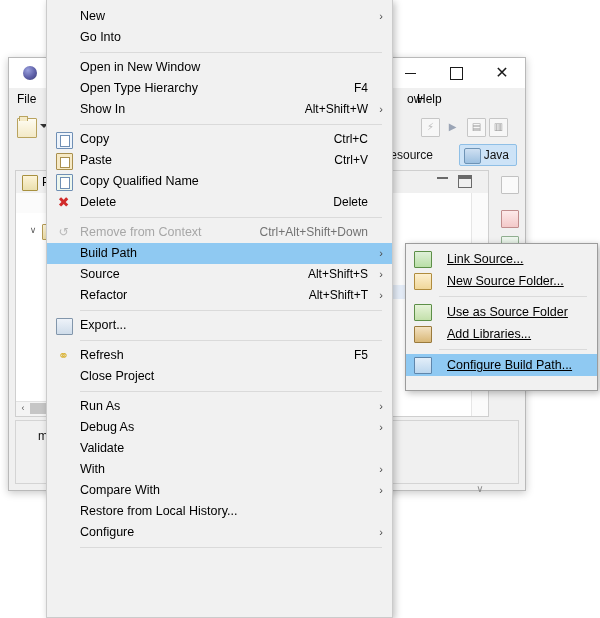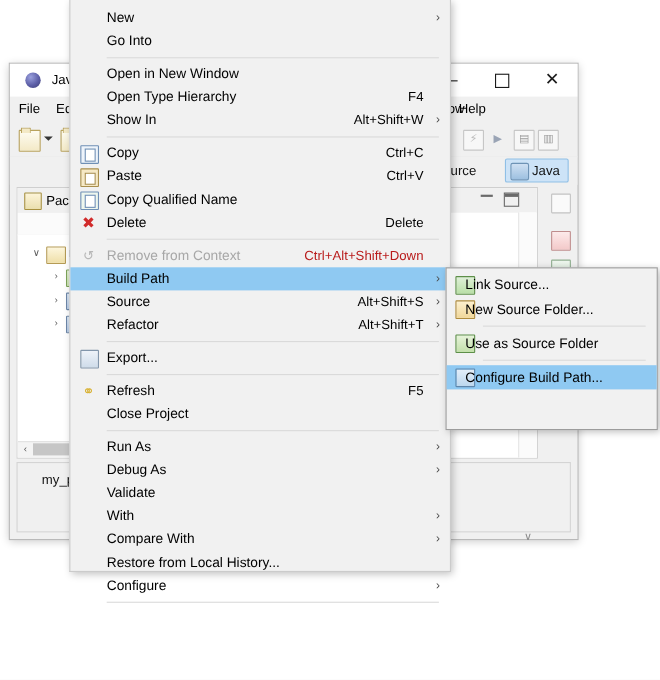--- a/index.html
+++ b/index.html
@@ -135,49 +135,49 @@
   .rs-ico{position:absolute;left:4px;width:16px;height:16px;border:1px solid #c2c2c2;background:#fafafa;border-radius:1px;}
 
   #bottom-view{
     position:absolute;left:6px;top:362px;right:6px;bottom:6px;background:#f0f0f0;border:1px solid #d4d4d4;
   }
   #bottom-text{position:absolute;left:22px;top:8px;font-size:12px;color:#111;}
   #bottom-arrow{position:absolute;left:240px;top:6px;font-size:11px;color:#8a8a8a;}
 
   
   #context-menu{
-    position:absolute;left:63px;top:0px;width:347px;height:520px;
+    position:absolute;left:46px;top:0px;width:347px;height:618px;
     background:#f1f1f1;border:1px solid #cbcbcb;border-top:none;
     box-shadow:2px 2px 7px rgba(0,0,0,.25);
     box-sizing:border-box;
   }
   .mrow{
     position:relative;height:21px;line-height:21px;font-size:12.5px;color:#000;
     white-space:nowrap;
   }
   .mrow.sel{background:#8fc9f2;}
   .mrow.disabled{color:#a7a7a7;}
   .mrow .mlabel{position:absolute;left:33px;top:0;}
   .mrow .maccel{position:absolute;right:24px;top:0;font-size:12px;}
   .mrow .marrow{position:absolute;right:9px;top:0;font-size:11px;color:#4a4a4a;}
-  .mrow.disabled .maccel,.mrow.disabled .marrow{color:#b91c1c;}
+  .mrow.disabled .maccel,.mrow.disabled .marrow{color:#737373;}
   .mrow .micon{position:absolute;left:9px;top:3px;width:15px;height:15px;}
   .msep{height:1px;margin:4px 10px 4px 33px;background:#dadada;}
   .mbody{padding-top:6px;}
 
   
   #submenu{
     position:absolute;left:405px;top:243px;width:193px;height:148px;
     background:#f1f1f1;border:1px solid #9c9c9c;
     box-shadow:2px 2px 7px rgba(0,0,0,.28);
     box-sizing:border-box;
   }
   #submenu .sbody{padding-top:4px;}
   #submenu .mrow{height:22px;line-height:22px;}
-  #submenu .mrow .mlabel{left:17px;}
+  #submenu .mrow .mlabel{left:41px;text-decoration:underline;}
 
   
   .ic-copy{background:#eef4fb;border:1px solid #6f8fb5;border-radius:1px;}
   .ic-copy:before{content:"";position:absolute;left:3px;top:2px;width:8px;height:10px;background:#fff;border:1px solid #6f8fb5;}
   .ic-copyq{background:#eef7ee;border:1px solid #6f8fb5;border-radius:1px;}
   .ic-copyq:before{content:"";position:absolute;left:3px;top:2px;width:8px;height:10px;background:#fff;border:1px solid #6f8fb5;}
   .ic-paste{background:#f6e9c6;border:1px solid #a98f4e;border-radius:1px;}
   .ic-paste:before{content:"";position:absolute;left:3px;top:3px;width:8px;height:9px;background:#fff;border:1px solid #a98f4e;}
   .ic-delete{color:#d12b2b;font-size:14px;font-weight:bold;line-height:15px;text-align:center;}
   .ic-remove{color:#b8b8b8;font-size:12px;line-height:15px;text-align:center;}
@@ -439,19 +439,23 @@
       </div>
       <div class="mrow">
         <span class="sic sic-newfolder"></span>
         <span class="mlabel">New Source Folder...</span>
       </div>
       <div class="msep"></div>
       <div class="mrow">
         <span class="sic sic-usefolder"></span>
         <span class="mlabel">Use as Source Folder</span>
       </div>
+      <div class="mrow">
+        <span class="sic sic-libraries"></span>
+        <span class="mlabel">Add Libraries...</span>
+      </div>
       <div class="msep"></div>
       <div class="mrow sel">
         <span class="sic sic-configure"></span>
         <span class="mlabel">Configure Build Path...</span>
       </div>
     </div>
 </div>
 
 </body></html>

